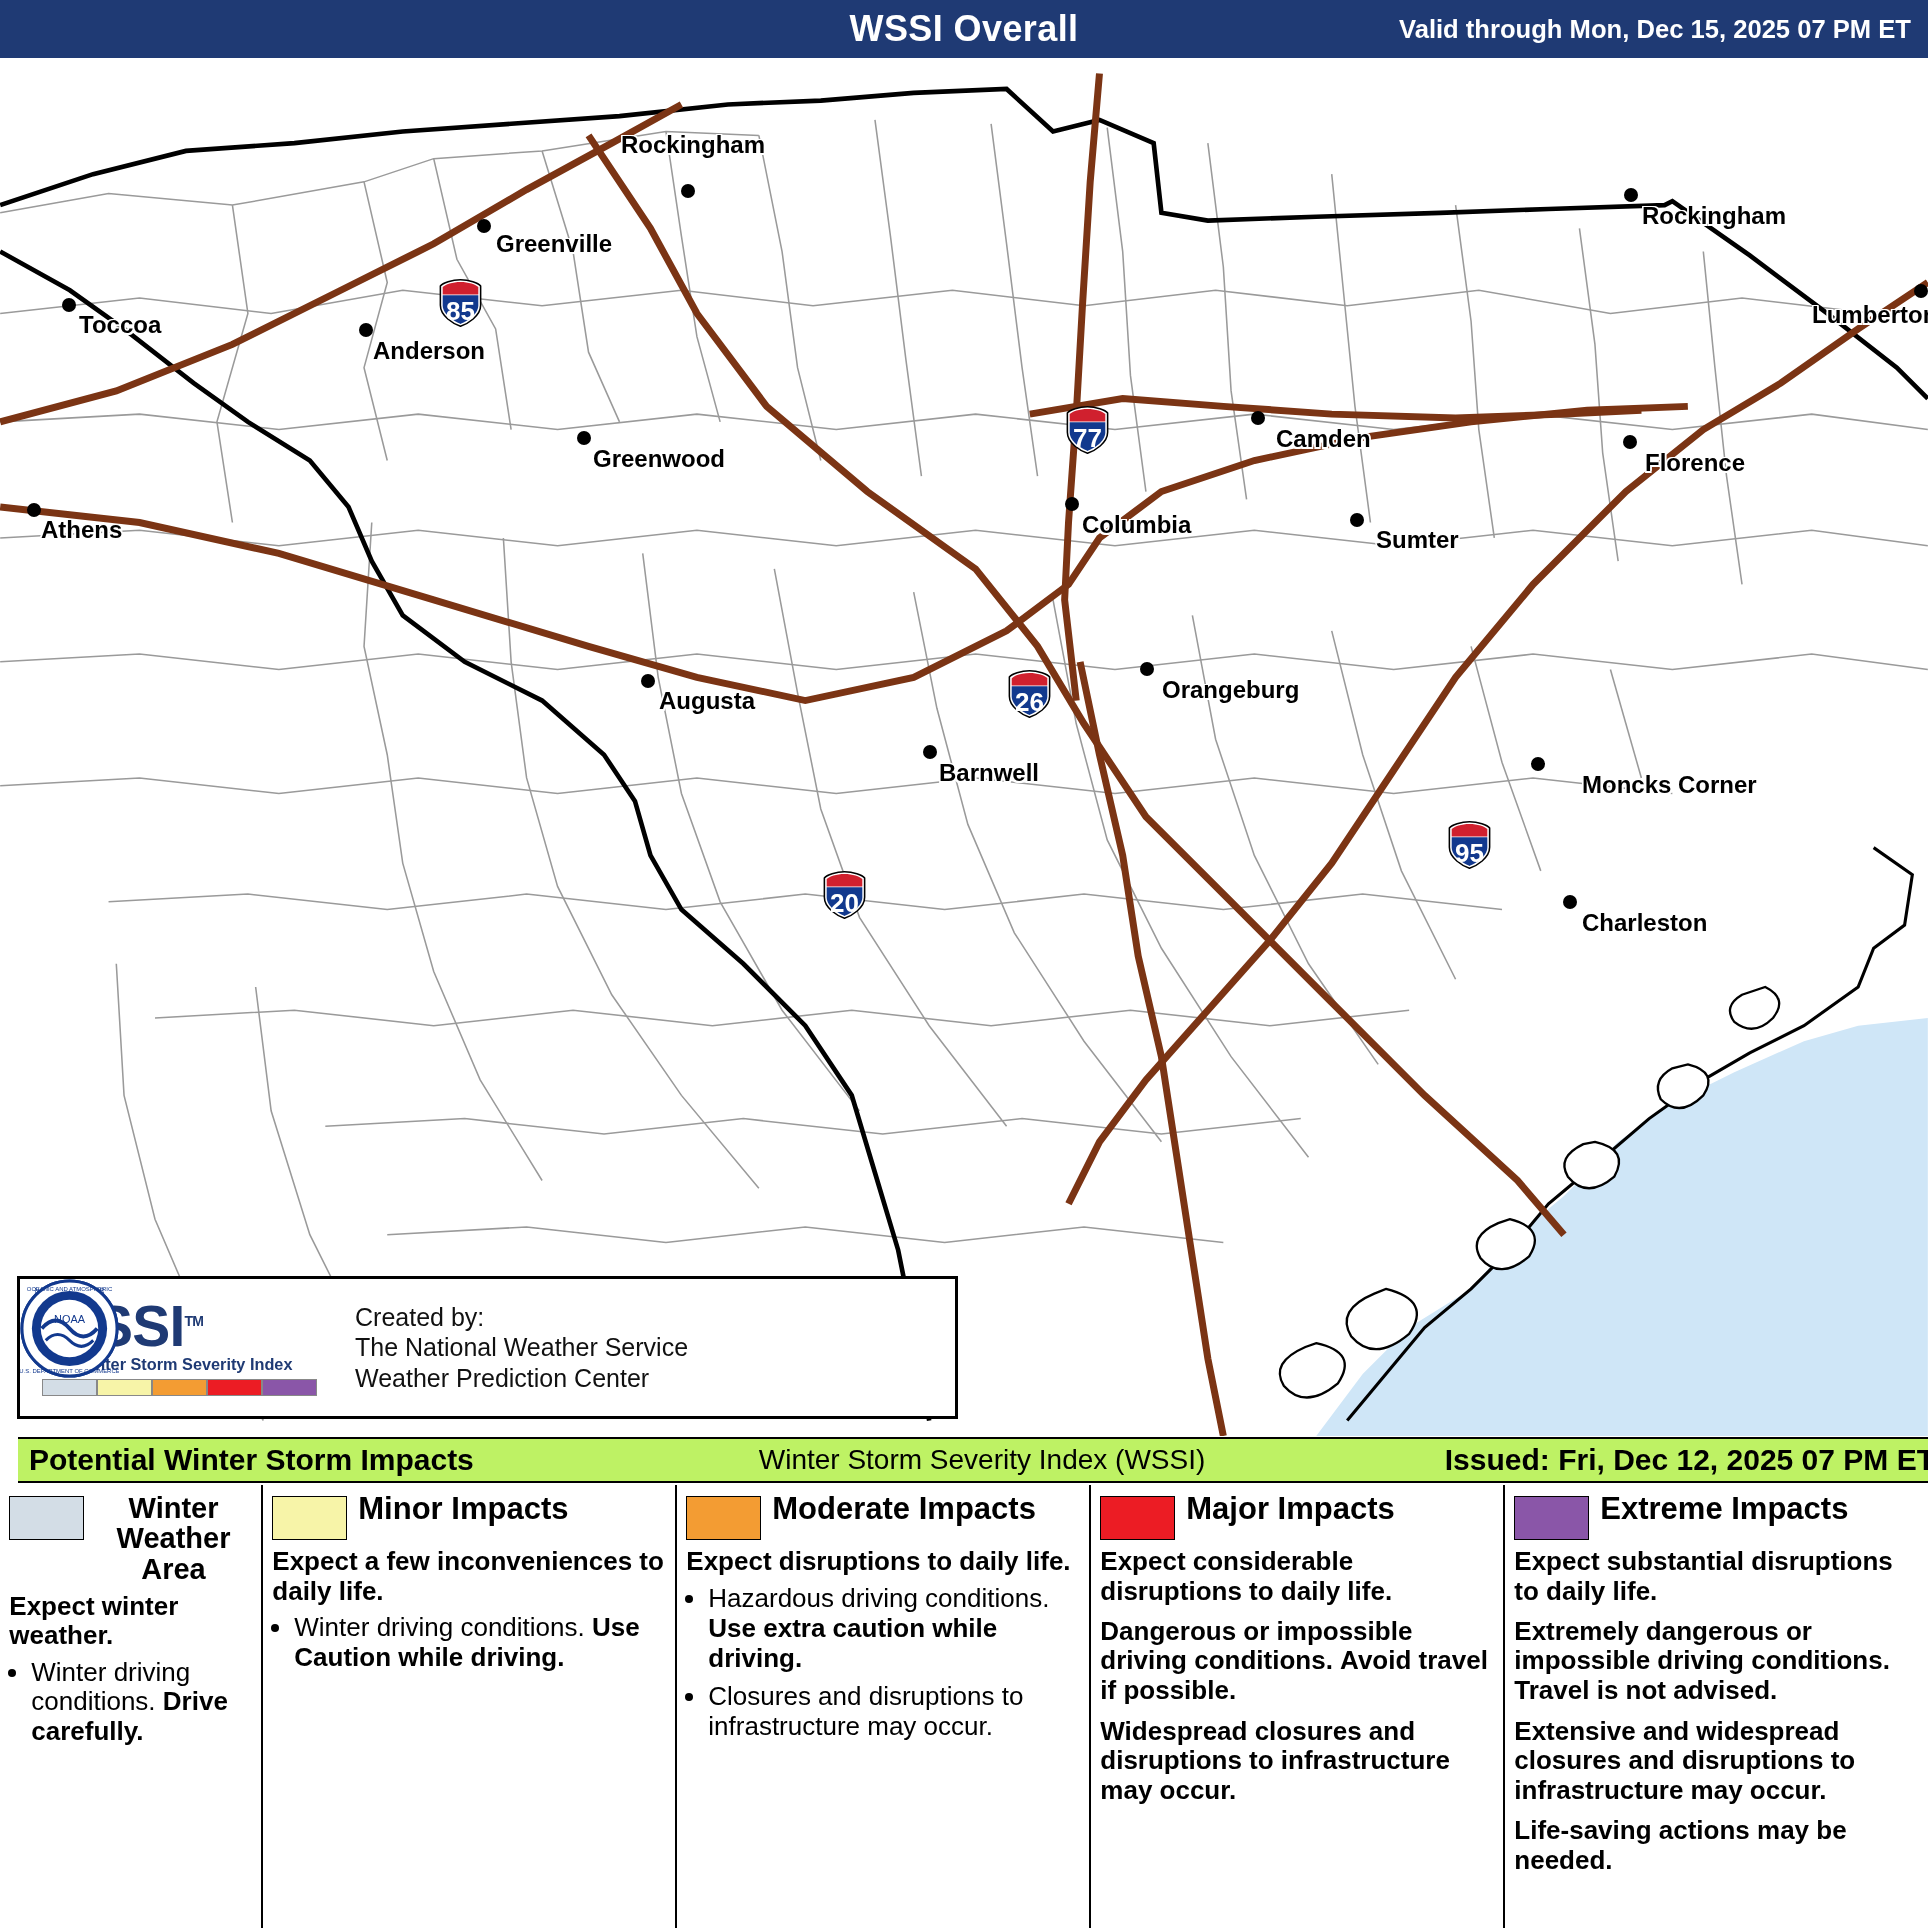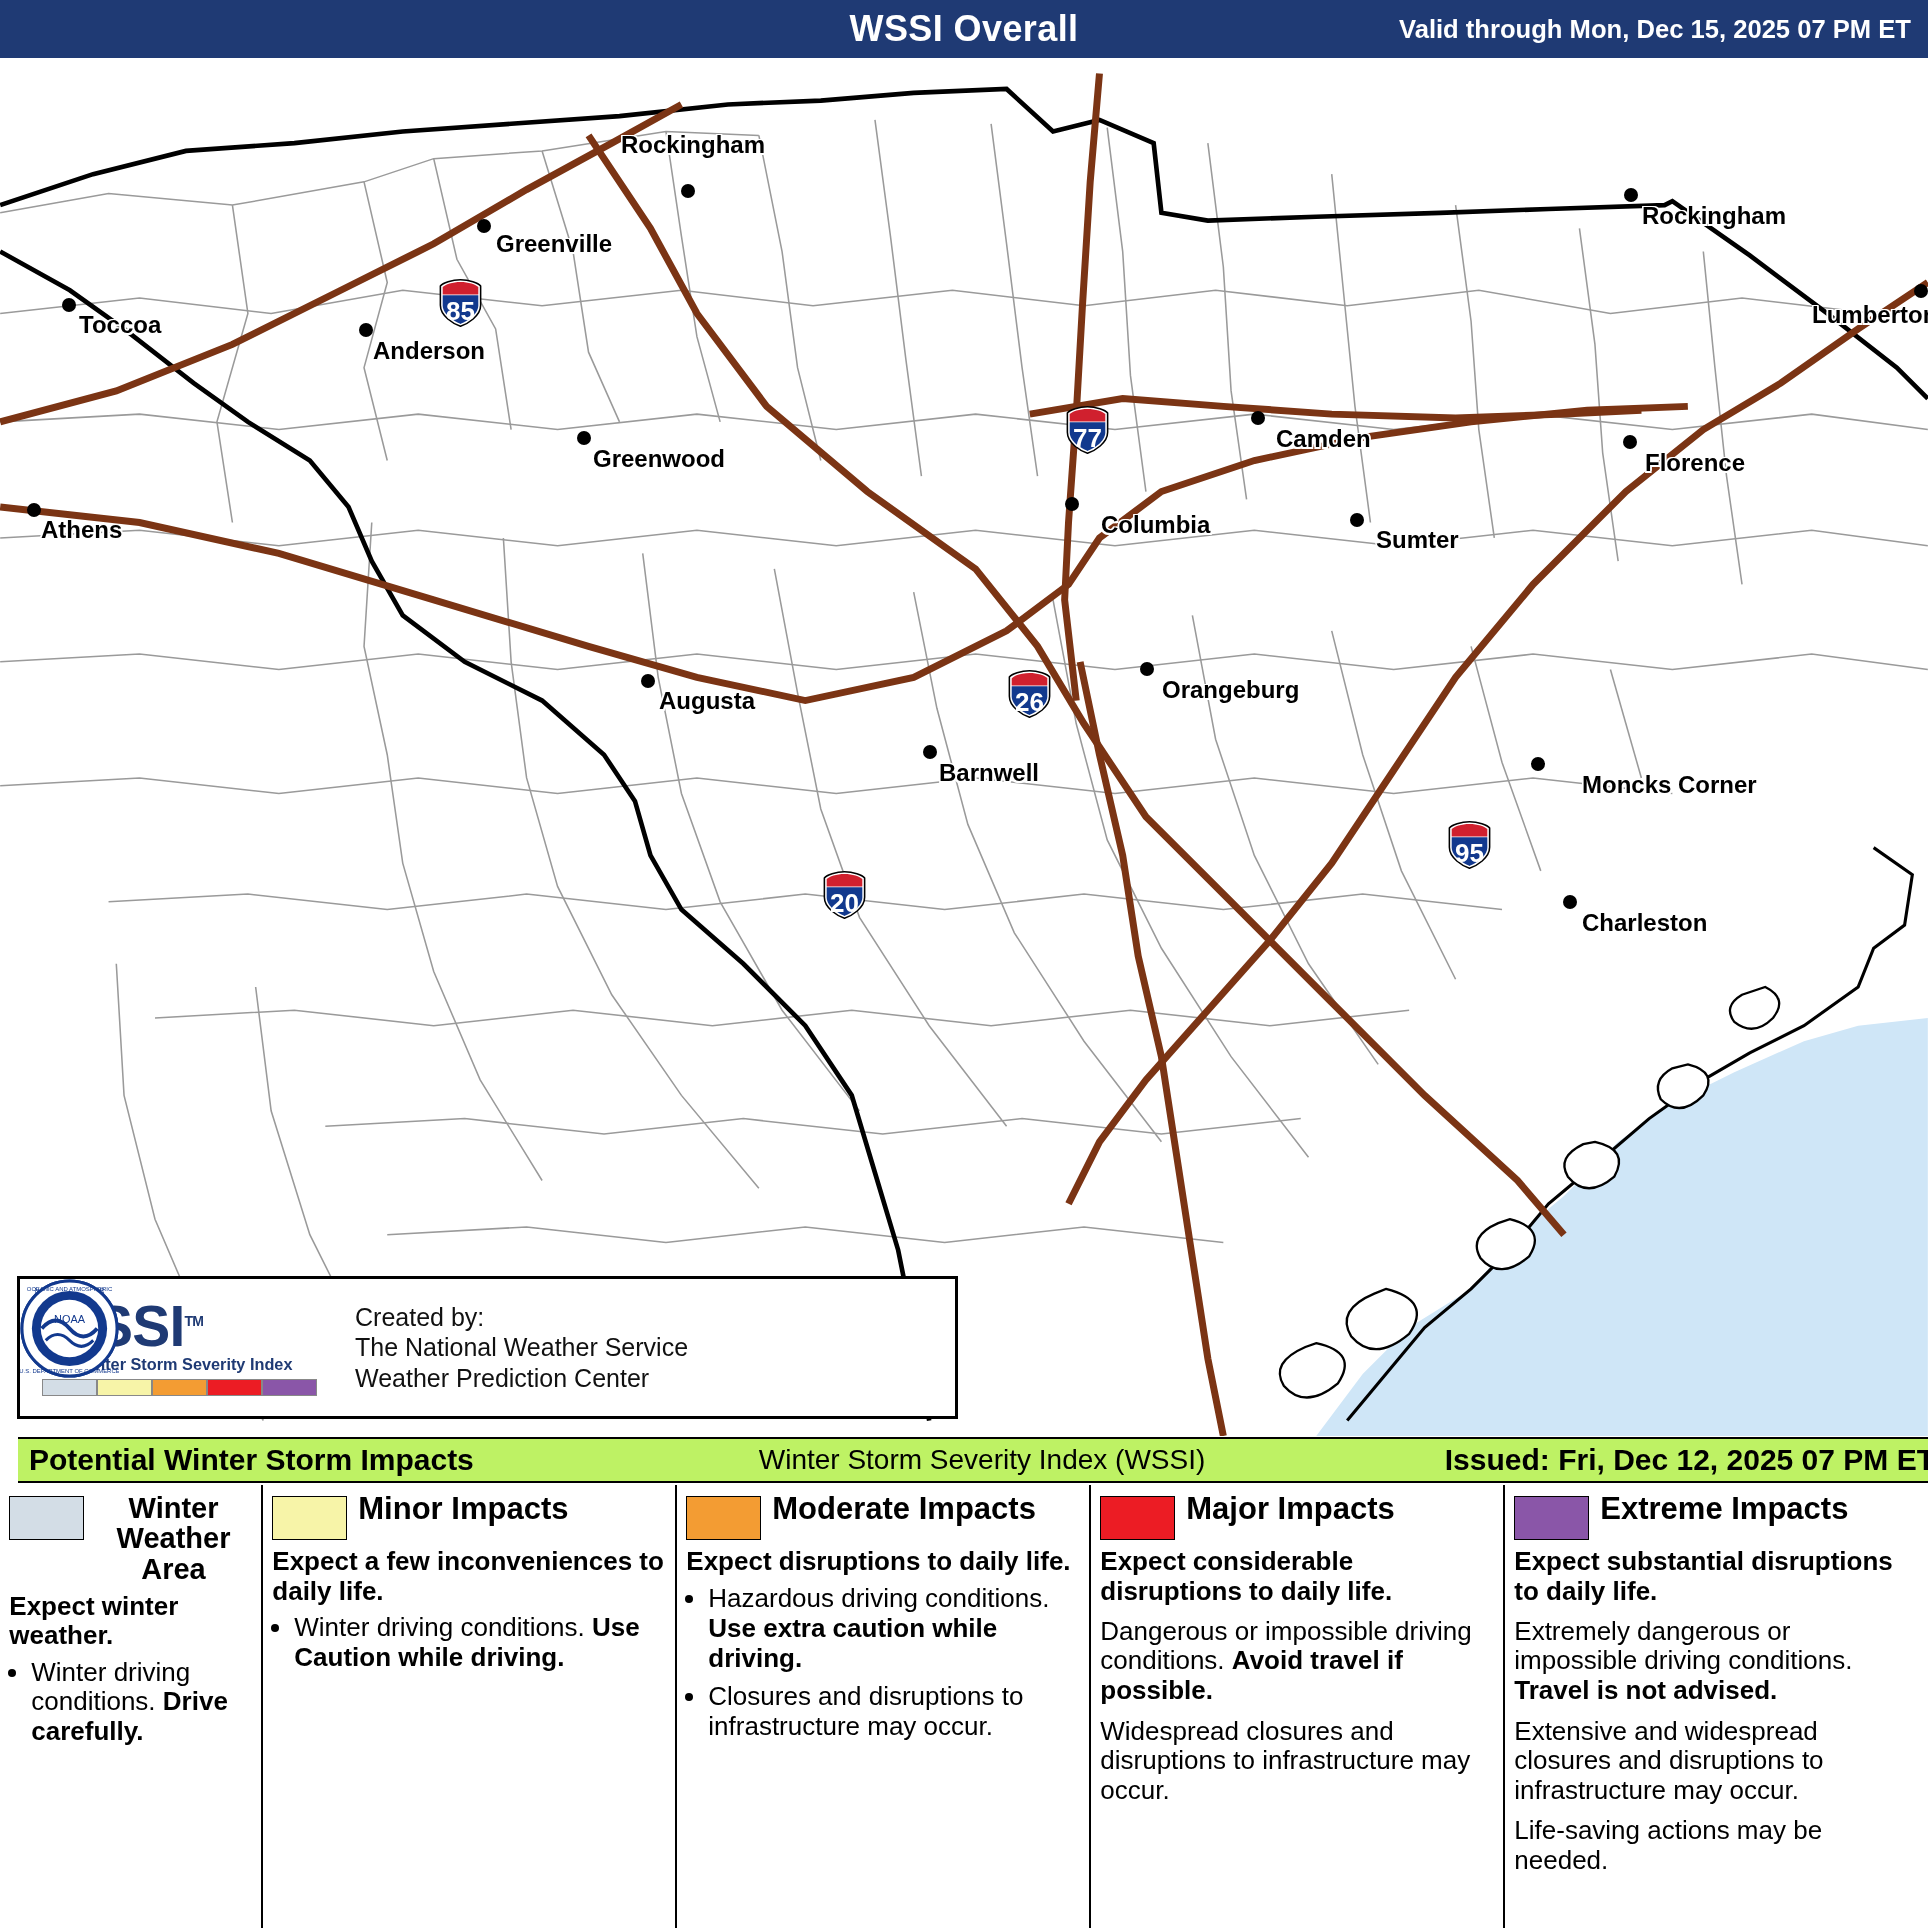--- a/index.html
+++ b/index.html
@@ -220,20 +220,21 @@
   }
   ul.bullets li {
     font-size: 26px;
     line-height: 1.14;
     margin-bottom: 9.3px;
   }
   .nobullet-list p {
     margin: 0 0 11px 0;
     font-size: 26px;
     line-height: 1.14;
+    font-weight: bold;
   }
 </style>
 </head>
 <body>
 
 <div id="header">
   <div id="header-title">WSSI Overall</div>
   <div id="header-valid">Valid through Mon, Dec 15, 2025 07 PM ET</div>
 </div>
 
@@ -350,21 +351,21 @@
     <div class="city-dot" style="left:1623px; top:377px;"></div>
     <div class="city-label" style="left:1645px; top:419px; transform:translate(0,-100%);">Florence</div>
 
     <div class="city-dot" style="left:577px;  top:373px;"></div>
     <div class="city-label" style="left:593px; top:415px; transform:translate(0,-100%);">Greenwood</div>
 
     <div class="city-dot" style="left:27px;   top:445px;"></div>
     <div class="city-label" style="left:41px;  top:486px; transform:translate(0,-100%);">Athens</div>
 
     <div class="city-dot" style="left:1065px; top:439px;"></div>
-    <div class="city-label" style="left:1082px; top:481px; transform:translate(0,-100%);margin-left:19px;">Columbia</div>
+    <div class="city-label" style="left:1082px; top:481px; transform:translate(0,-100%);">Columbia</div>
 
     <div class="city-dot" style="left:1350px; top:455px;"></div>
     <div class="city-label" style="left:1376px; top:496px; transform:translate(0,-100%);">Sumter</div>
 
     <div class="city-dot" style="left:641px;  top:616px;"></div>
     <div class="city-label" style="left:659px; top:657px; transform:translate(0,-100%);">Augusta</div>
 
     <div class="city-dot" style="left:1140px; top:604px;"></div>
     <div class="city-label" style="left:1162px; top:646px; transform:translate(0,-100%);">Orangeburg</div>
 

